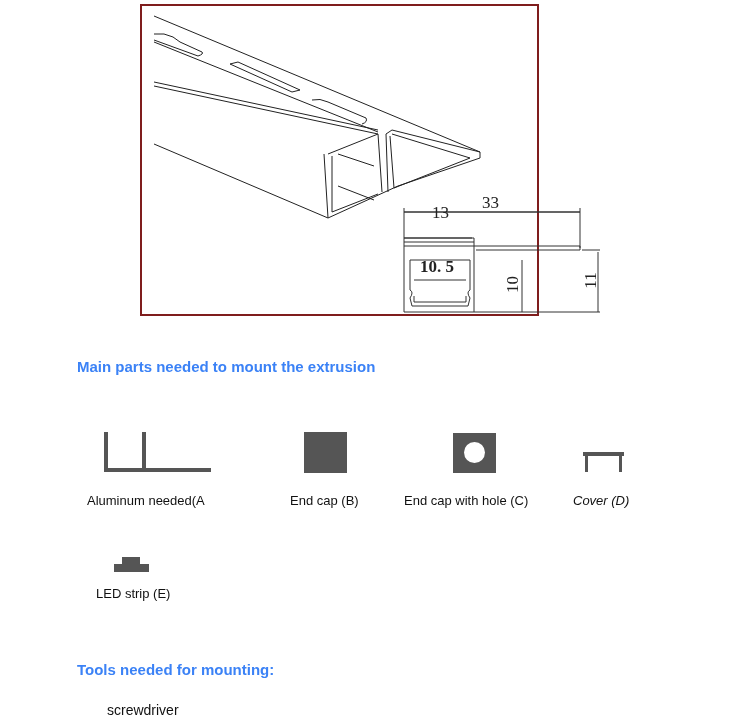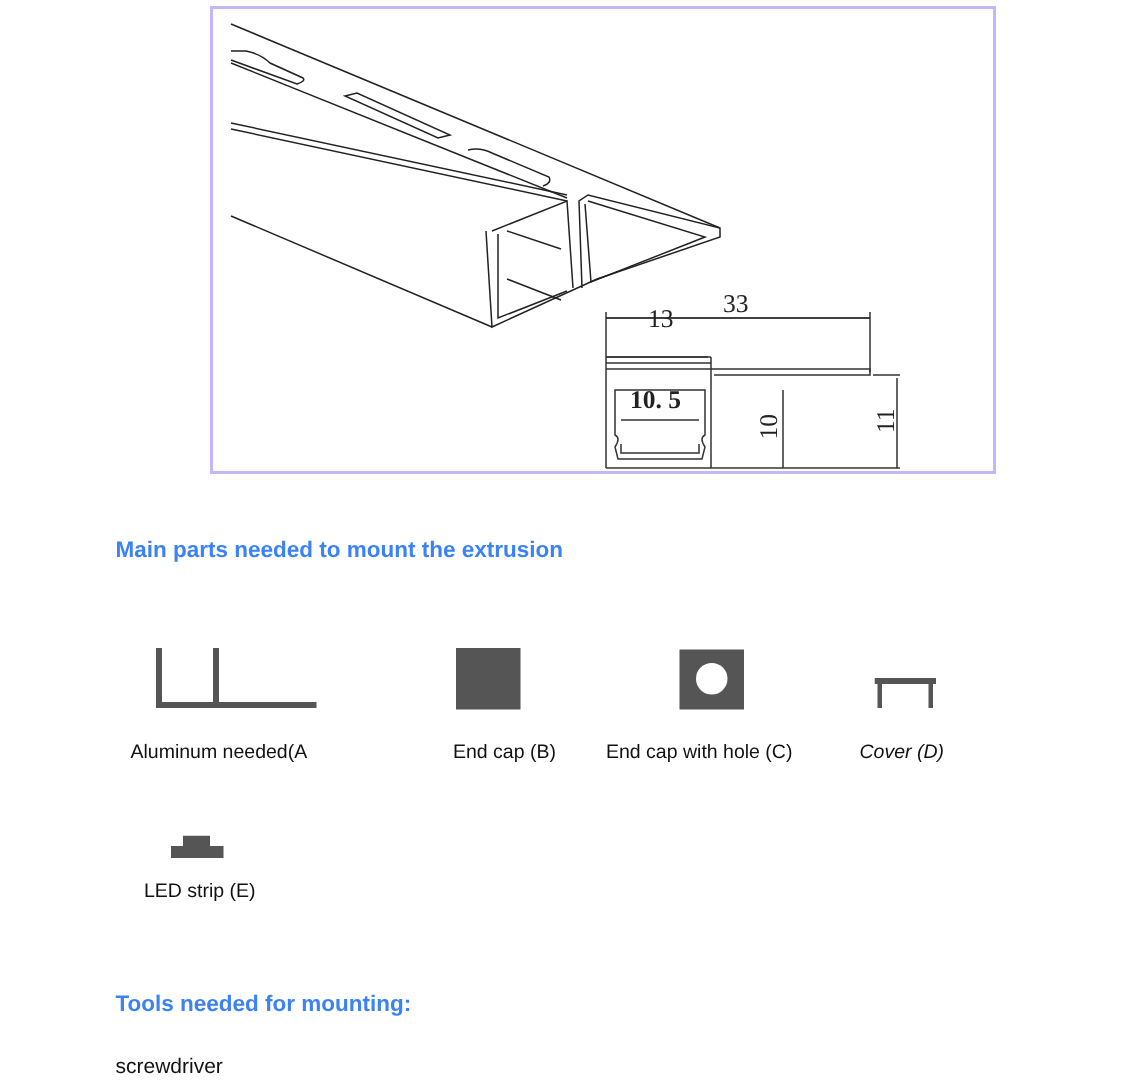--- a/index.html
+++ b/index.html
@@ -1,24 +1,24 @@
 <!DOCTYPE html>
 <html><head>
 <meta charset="utf-8">
 <style>
   html, body { margin:0; padding:0; background:#ffffff; }
   body { width:750px; height:728px; position:relative; overflow:hidden; font-family:"Liberation Sans", sans-serif; }
-  .drawing { position:absolute; left:140px; top:4px; width:524px; height:312px; border:2px solid #c4b5fd; box-sizing:border-box; background:#fff; }
+  .drawing { position:absolute; left:140px; top:4px; width:399px; height:312px; border:2px solid #7f1d1d; box-sizing:border-box; background:#fff; }
   .drawing svg { position:absolute; left:0; top:0; }
   .dim { position:absolute; font-family:"Liberation Serif", serif; font-size:17px; color:#222; line-height:1; }
   .dim.rot { transform:rotate(-90deg); transform-origin:center; }
   .h2 { position:absolute; font-size:15px; font-weight:bold; color:#3b82f6; white-space:nowrap; }
   .part-label { position:absolute; font-size:13px; color:#111; white-space:nowrap; }
   .icon { position:absolute; }
-  .plain { position:absolute; font-size:14px; color:#111; }
+  .plain { position:absolute; font-size:14px; color:#111;margin-left:30px; }
 </style>
 </head>
 <body>
 
 <div class="drawing">
   <svg width="460" height="308" viewBox="0 0 460 308" fill="none" stroke="#222" stroke-width="1">
 
     <line x1="12" y1="10" x2="338" y2="146"></line>
 
     <path d="M12 28 L22 28 Q32 30 38 36 L60 46 Q62 48 56 50 L12 34"></path>
@@ -68,21 +68,21 @@
 
 <svg class="icon" style="left:104px;top:432px;" width="108" height="40">
   <path d="M2 0 L4 0 L4 36 L102 36 L104 40 L0 40 L0 36 L2 36 Z" fill="#555"></path>
   <rect x="0" y="0" width="4" height="40" fill="#555"></rect>
   <rect x="38" y="0" width="4" height="40" fill="#555"></rect>
   <rect x="0" y="36" width="107" height="4" fill="#555"></rect>
 </svg>
 <div class="part-label" style="left:87px;top:493px;">Aluminum needed(A</div>
 
 <div class="icon" style="left:304px;top:432px;width:43px;height:41px;background:#555;"></div>
-<div class="part-label" style="left:290px;top:493px;margin-left:12px;">End cap (B)</div>
+<div class="part-label" style="left:290px;top:493px;">End cap (B)</div>
 
 <div class="icon" style="left:453px;top:433px;width:43px;height:40px;background:#555;">
   <div style="position:absolute;left:11px;top:9px;width:21px;height:21px;border-radius:50%;background:#fff;"></div>
 </div>
 <div class="part-label" style="left:404px;top:493px;">End cap with hole (C)</div>
 
 <svg class="icon" style="left:583px;top:452px;" width="42" height="22">
   <rect x="0" y="0" width="41" height="4" fill="#555"></rect>
   <rect x="2" y="3" width="3" height="17" fill="#555"></rect>
   <rect x="36" y="3" width="3" height="17" fill="#555"></rect>

